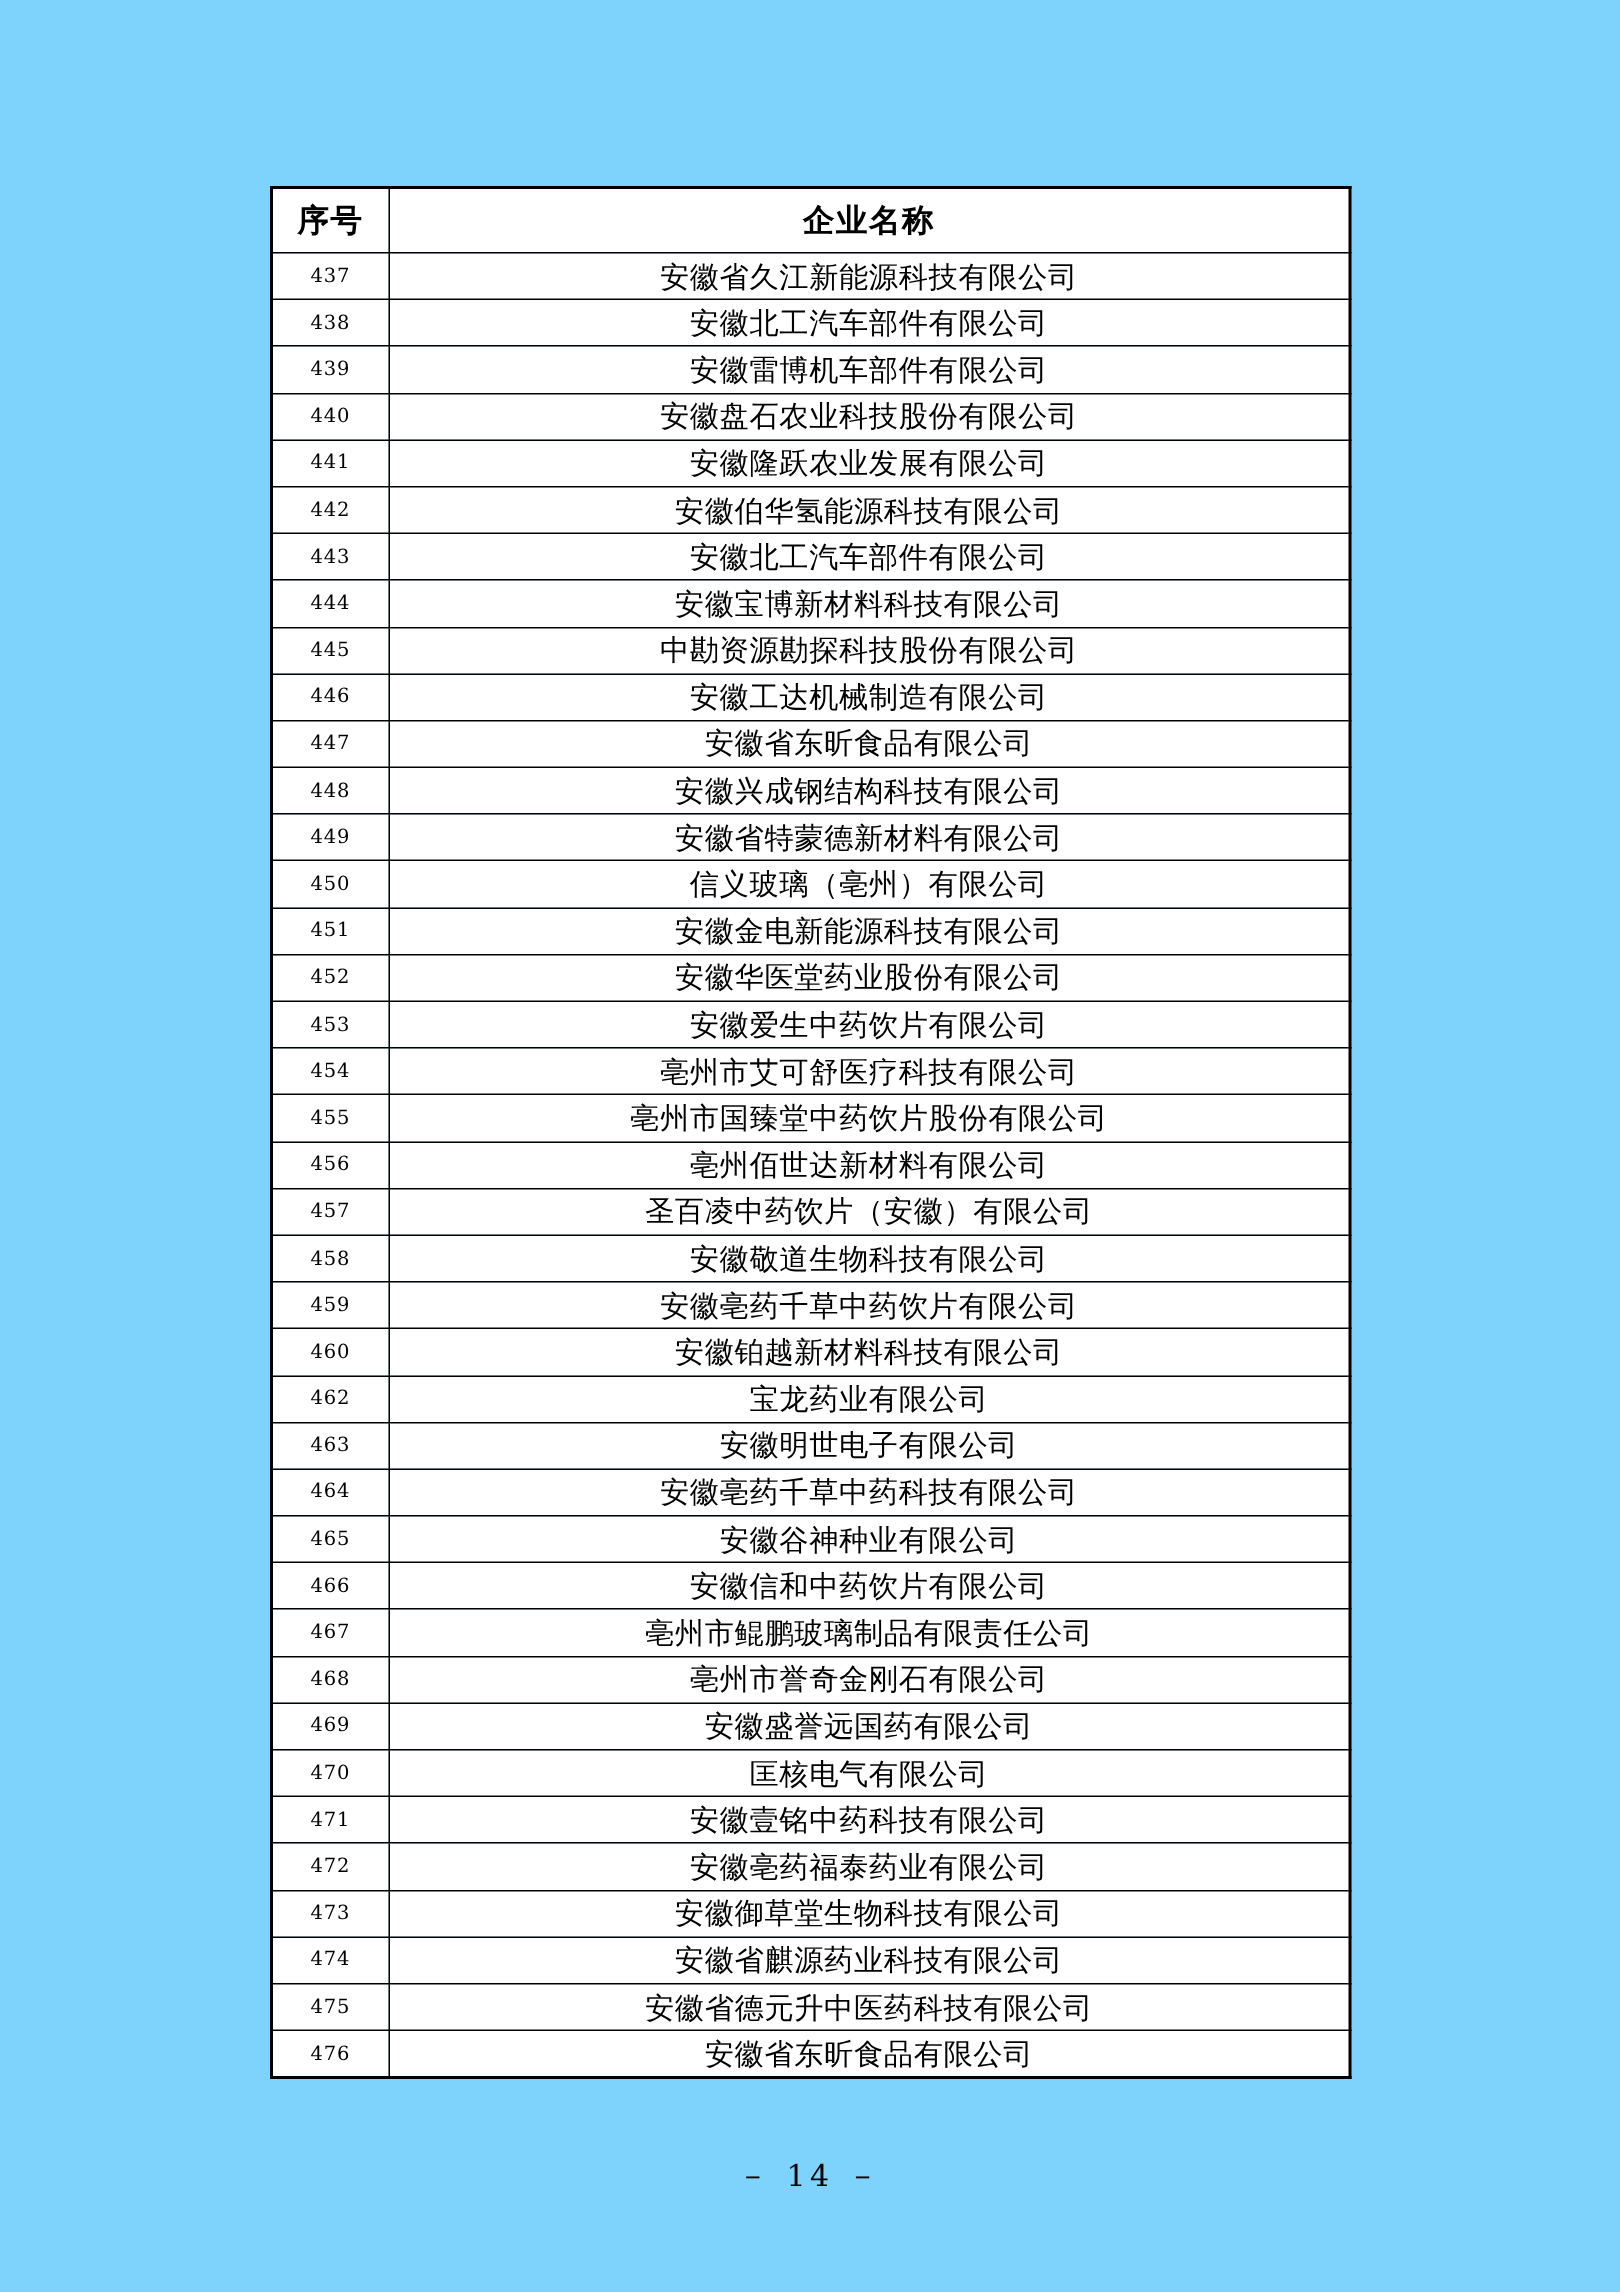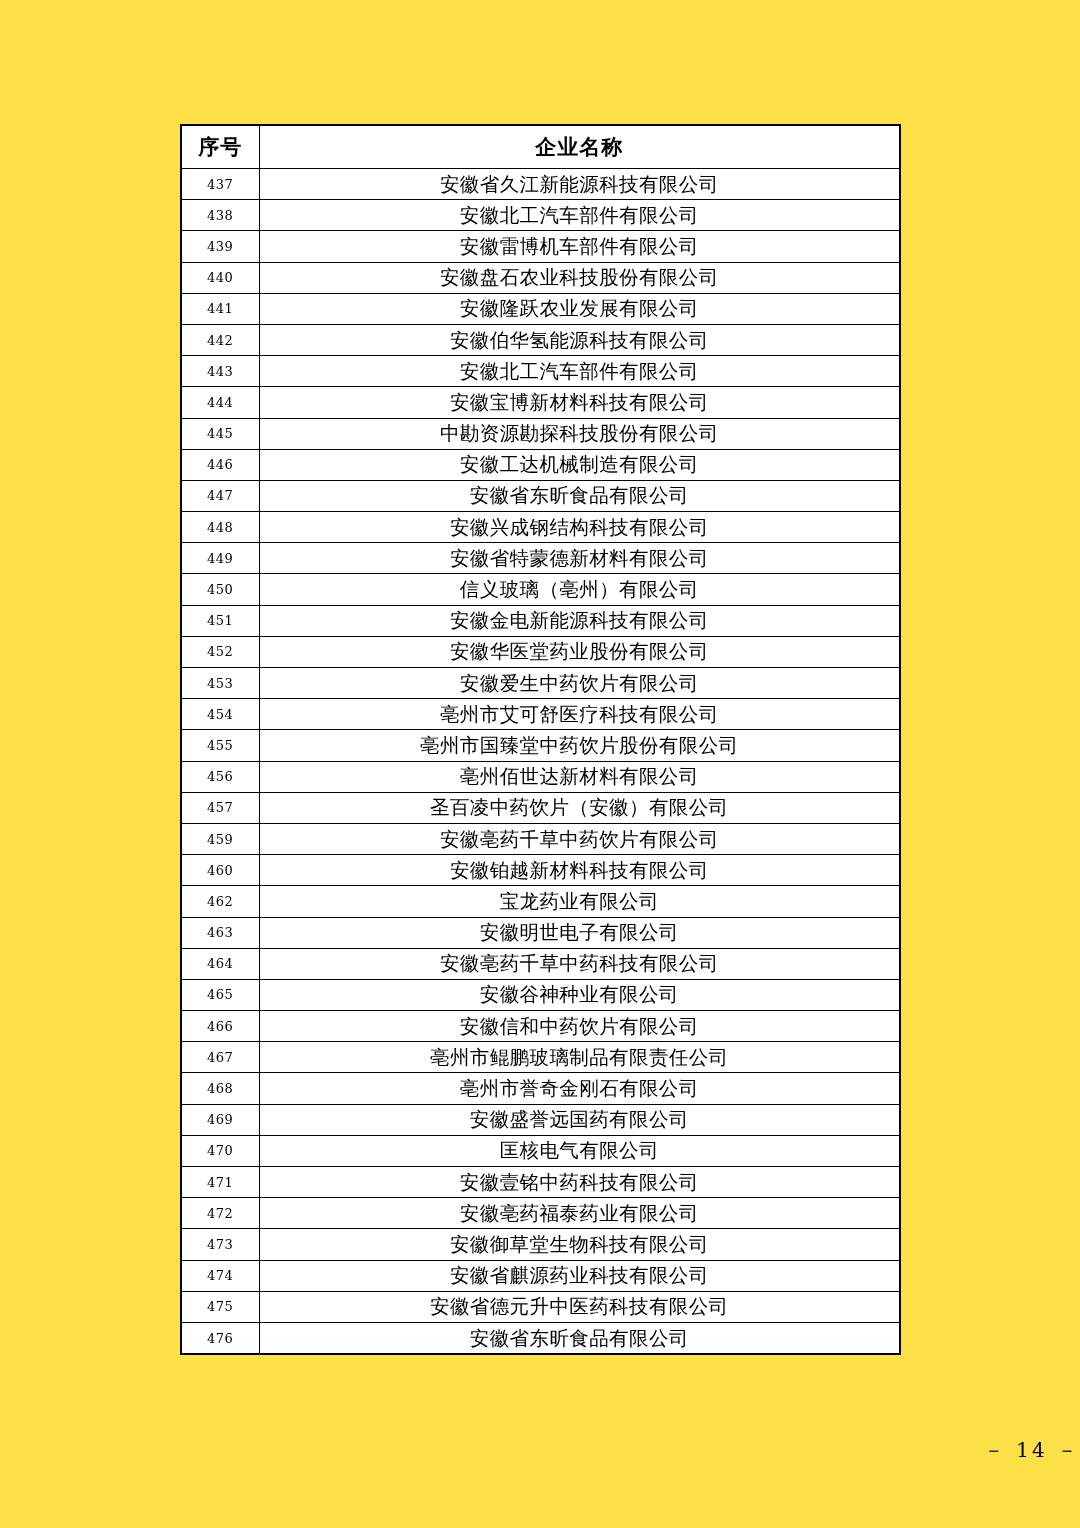--- a/index.html
+++ b/index.html
@@ -5,21 +5,21 @@
 <style>
   html, body {
     margin: 0;
     padding: 0;
     background: #ffffff;
   }
   .page {
     position: relative;
     width: 1080px;
     height: 1528px;
-    background: #fde047;
+    background: #7dd3fc;
     font-family: "DejaVu Serif", "Liberation Serif", serif;
     overflow: hidden;
   }
   .table-wrap {
     position: absolute;
     left: 180px;
     top: 124px;
     width: 719px;
   }
   table.listing {
@@ -58,21 +58,21 @@
     letter-spacing: 0.5px;
   }
   table.listing tbody td.nm {
     letter-spacing: 0.4px;
   }
   .page-footer {
     position: absolute;
     left: 0;
     top: 1437px;
     width: 1080px;
-    text-align: right;
+    text-align: center;
     font-size: 20px;
     color: #000000;
     letter-spacing: 3px;
     font-family: "DejaVu Serif", "Liberation Serif", serif;
   }
 </style>
 </head>
 <body>
 
 <div class="page">
@@ -168,20 +168,24 @@
           </tr>
           <tr>
             <td class="idx">456</td>
             <td class="nm">亳州佰世达新材料有限公司</td>
           </tr>
           <tr>
             <td class="idx">457</td>
             <td class="nm">圣百凌中药饮片（安徽）有限公司</td>
           </tr>
           <tr>
+            <td class="idx">458</td>
+            <td class="nm">安徽敬道生物科技有限公司</td>
+          </tr>
+          <tr>
             <td class="idx">459</td>
             <td class="nm">安徽亳药千草中药饮片有限公司</td>
           </tr>
           <tr>
             <td class="idx">460</td>
             <td class="nm">安徽铂越新材料科技有限公司</td>
           </tr>
           <tr>
             <td class="idx">462</td>
             <td class="nm">宝龙药业有限公司</td>

